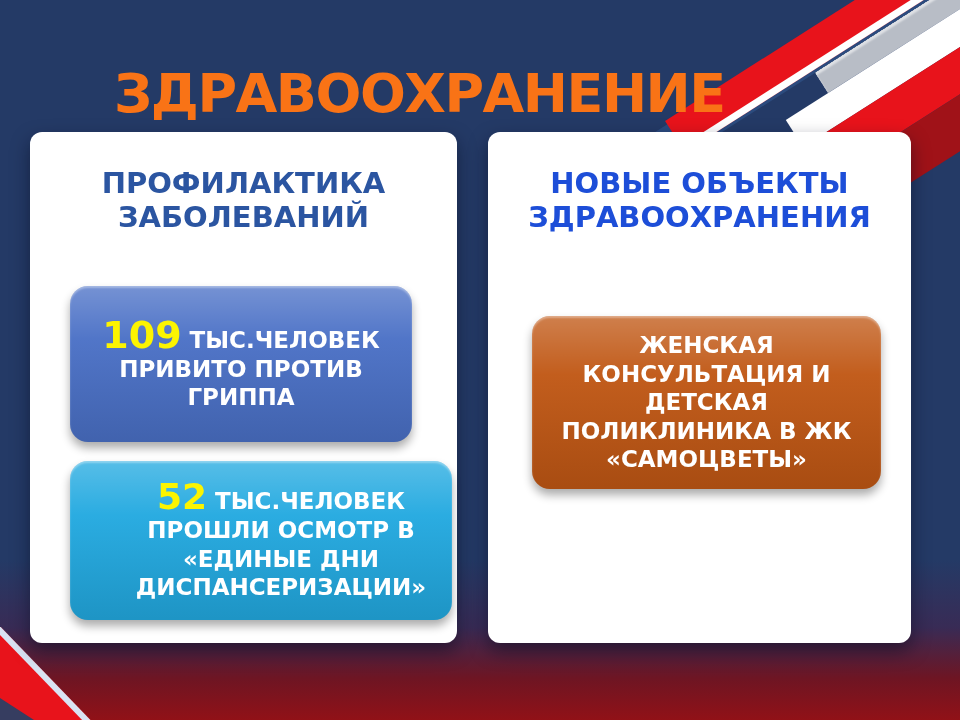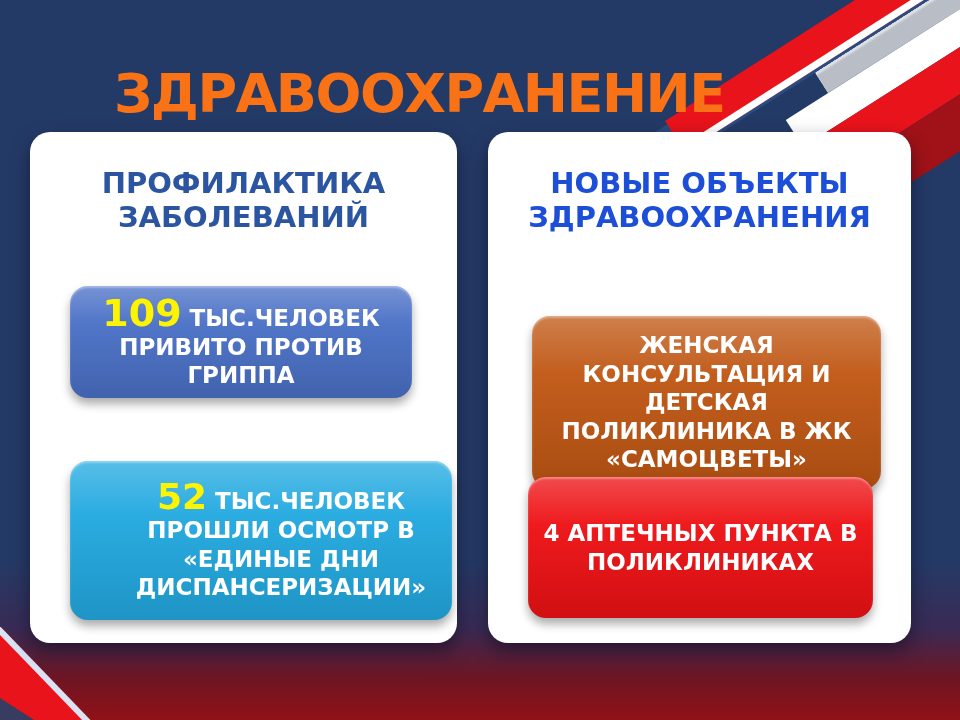--- a/index.html
+++ b/index.html
@@ -27,35 +27,35 @@
   .bl-red{position:absolute;left:-10px;top:66px;width:210px;height:80px;border-top:6px solid #D9E3F3;
     transform-origin:left top;transform:rotate(46deg);}
   .bl-tri{position:absolute;left:0;bottom:0;width:34px;height:22px;background:#363D60;
     clip-path:polygon(0 0,0 100%,100% 100%);}
 
   
   .title{position:absolute;left:114px;top:64px;margin:0;z-index:3;color:#f97316;
     font-size:54px;font-weight:bold;letter-spacing:-1.5px;line-height:1.1;white-space:nowrap;}
 
   
-  .card{position:absolute;top:132px;height:511px;background:#FFFFFF;border-radius:20px;z-index:3;
+  .card{position:absolute;top:132px;height:511px;background:#FFFFFF;border-radius:12px;z-index:3;
     box-shadow:0 8px 18px rgba(5,10,30,0.5);}
   .card-left{left:30px;width:427px;}
   .card-right{left:488px;width:423px;}
   .card h2{margin:34px 28px 0 28px;text-align:center;font-size:29px;font-weight:bold;line-height:1.18;color:#2B55A1;}
 
   .box{position:absolute;border-radius:18px;display:flex;align-items:center;justify-content:center;
     text-align:center;color:#FFFFFF;font-weight:bold;
     background-image:linear-gradient(180deg, rgba(255,255,255,0.24), rgba(255,255,255,0.04) 34%, rgba(0,0,0,0.12) 100%);
     box-shadow:0 6px 10px rgba(0,0,0,0.33), inset 0 2px 2px rgba(255,255,255,0.35);}
   .box p{margin:0;padding:8px 12px;font-size:23px;line-height:1.24;}
   .num{font-size:38px;line-height:1;}
   .num-sm{font-size:36px;line-height:1;}
 
-  .box-blue{left:40px;top:154px;width:342px;height:112px;}
+  .box-blue{left:40px;top:154px;width:342px;height:156px;}
   .box-cyan{left:40px;top:329px;width:342px;height:159px;padding-left:40px;}
   .box-orange{left:44px;top:152px;width:349px;height:173px;margin-top:32px;}
   .box-red{left:40px;top:345px;width:345px;height:141px;}
 </style>
 </head>
 <body style="background-color: rgb(36, 58, 102);">
 
 <div class="slide">
 
   <div class="bottom-gradient"></div>
@@ -86,18 +86,15 @@
     <div class="box box-cyan" style="background-color: rgb(34, 169, 224);">
       <p><span class="num-sm" style="color: rgb(252, 244, 0);">52</span><span> ТЫС.ЧЕЛОВЕК ПРОШЛИ ОСМОТР В «ЕДИНЫЕ ДНИ ДИСПАНСЕРИЗАЦИИ»</span></p>
     </div>
   </section>
 
   <section class="card card-right">
     <h2 style="color: #1d4ed8;">НОВЫЕ ОБЪЕКТЫ ЗДРАВООХРАНЕНИЯ</h2>
     <div class="box box-orange" style="background-color: rgb(192, 87, 20);">
       <p>ЖЕНСКАЯ КОНСУЛЬТАЦИЯ И ДЕТСКАЯ ПОЛИКЛИНИКА В ЖК «САМОЦВЕТЫ»</p>
     </div>
-    <div class="box box-red" style="background-color: rgb(238, 17, 20);">
-      <p>4 АПТЕЧНЫХ ПУНКТА В ПОЛИКЛИНИКАХ</p>
-    </div>
   </section>
 
 </div>
 
 </body></html>

